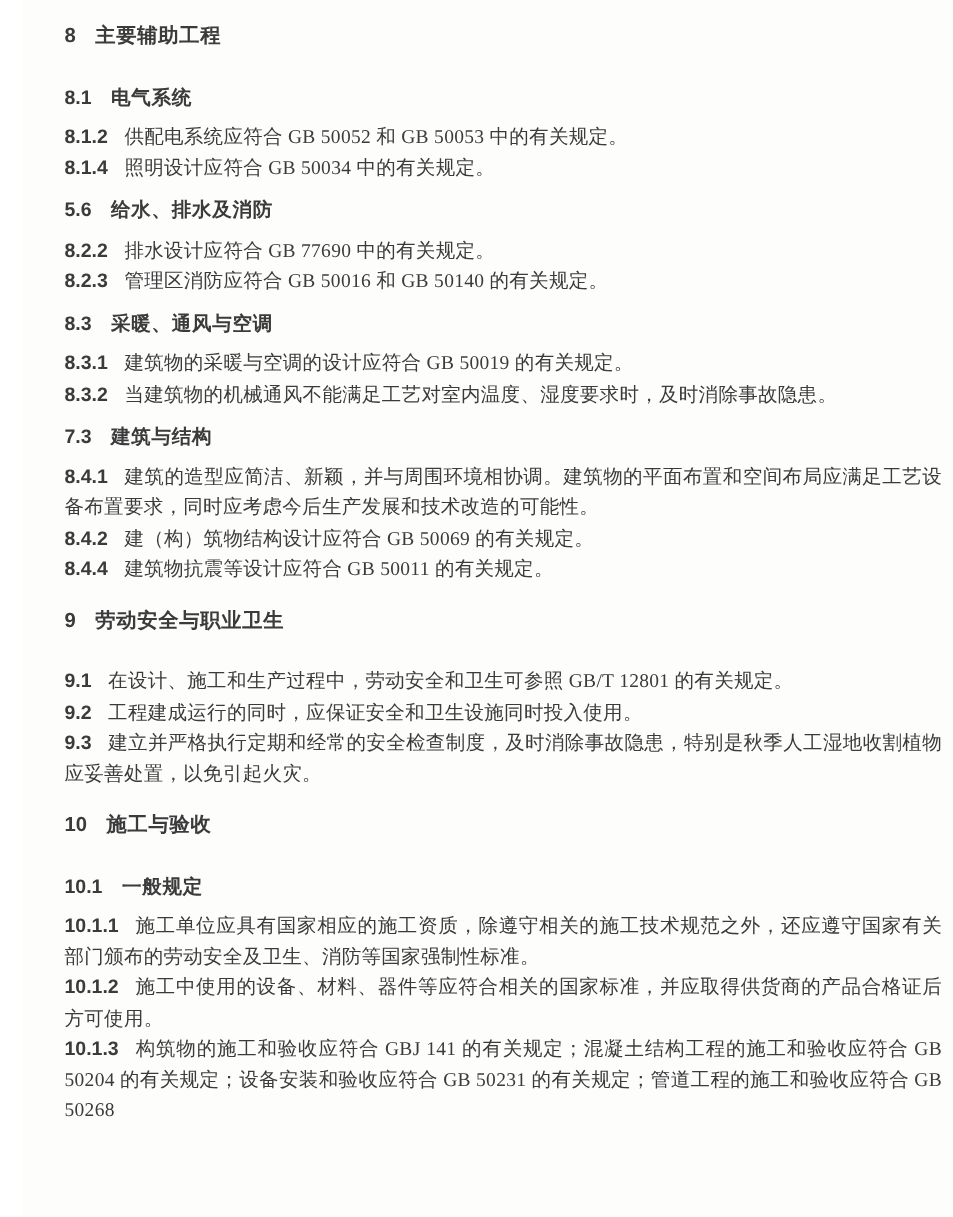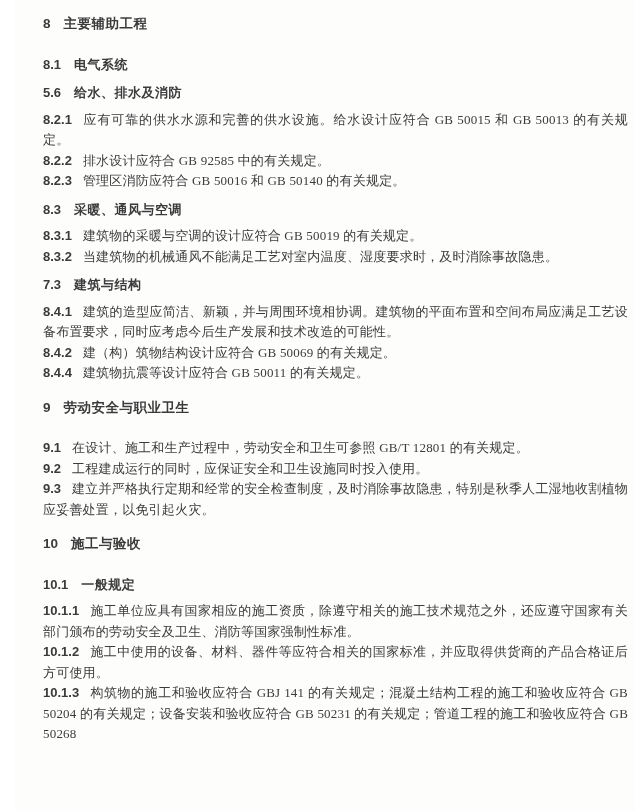--- a/index.html
+++ b/index.html
@@ -55,23 +55,24 @@
     margin-right: 13px;
   }
 </style>
 </head>
 <body>
 
 <div class="page">
   <div class="doc-content">
       <h1 class="chapter"><span class="num">8</span><span class="title">主要辅助工程</span></h1>
       <h2 class="section"><span class="num">8.1</span><span class="title">电气系统</span></h2>
+      <p class="clause"><span class="num">8.1.2</span><span class="text">供配电系统应符合 GB 50052 和 GB 50053 中的有关规定。</span></p>
+      <p class="clause"><span class="num">8.1.4</span><span class="text">照明设计应符合 GB 50034 中的有关规定。</span></p>
       <h2 class="section"><span class="num">5.6</span><span class="title">给水、排水及消防</span></h2>
-      <p class="clause"><span class="num">8.2.1</span><span class="text">应有可靠的供水水源和完善的供水设施。给水设计应符合 GB 50015 和 GB 50013 的有关规定。</span></p>
-      <p class="clause"><span class="num">8.2.2</span><span class="text">排水设计应符合 GB 92585 中的有关规定。</span></p>
+      <p class="clause"><span class="num">8.2.2</span><span class="text">排水设计应符合 GB 77690 中的有关规定。</span></p>
       <p class="clause"><span class="num">8.2.3</span><span class="text">管理区消防应符合 GB 50016 和 GB 50140 的有关规定。</span></p>
       <h2 class="section"><span class="num">8.3</span><span class="title">采暖、通风与空调</span></h2>
       <p class="clause"><span class="num">8.3.1</span><span class="text">建筑物的采暖与空调的设计应符合 GB 50019 的有关规定。</span></p>
       <p class="clause"><span class="num">8.3.2</span><span class="text">当建筑物的机械通风不能满足工艺对室内温度、湿度要求时，及时消除事故隐患。</span></p>
       <h2 class="section"><span class="num">7.3</span><span class="title">建筑与结构</span></h2>
       <p class="clause"><span class="num">8.4.1</span><span class="text">建筑的造型应简洁、新颖，并与周围环境相协调。建筑物的平面布置和空间布局应满足工艺设备布置要求，同时应考虑今后生产发展和技术改造的可能性。</span></p>
       <p class="clause"><span class="num">8.4.2</span><span class="text">建（构）筑物结构设计应符合 GB 50069 的有关规定。</span></p>
       <p class="clause"><span class="num">8.4.4</span><span class="text">建筑物抗震等设计应符合 GB 50011 的有关规定。</span></p>
       <h1 class="chapter"><span class="num">9</span><span class="title">劳动安全与职业卫生</span></h1>
       <p class="clause"><span class="num">9.1</span><span class="text">在设计、施工和生产过程中，劳动安全和卫生可参照 GB/T 12801 的有关规定。</span></p>

